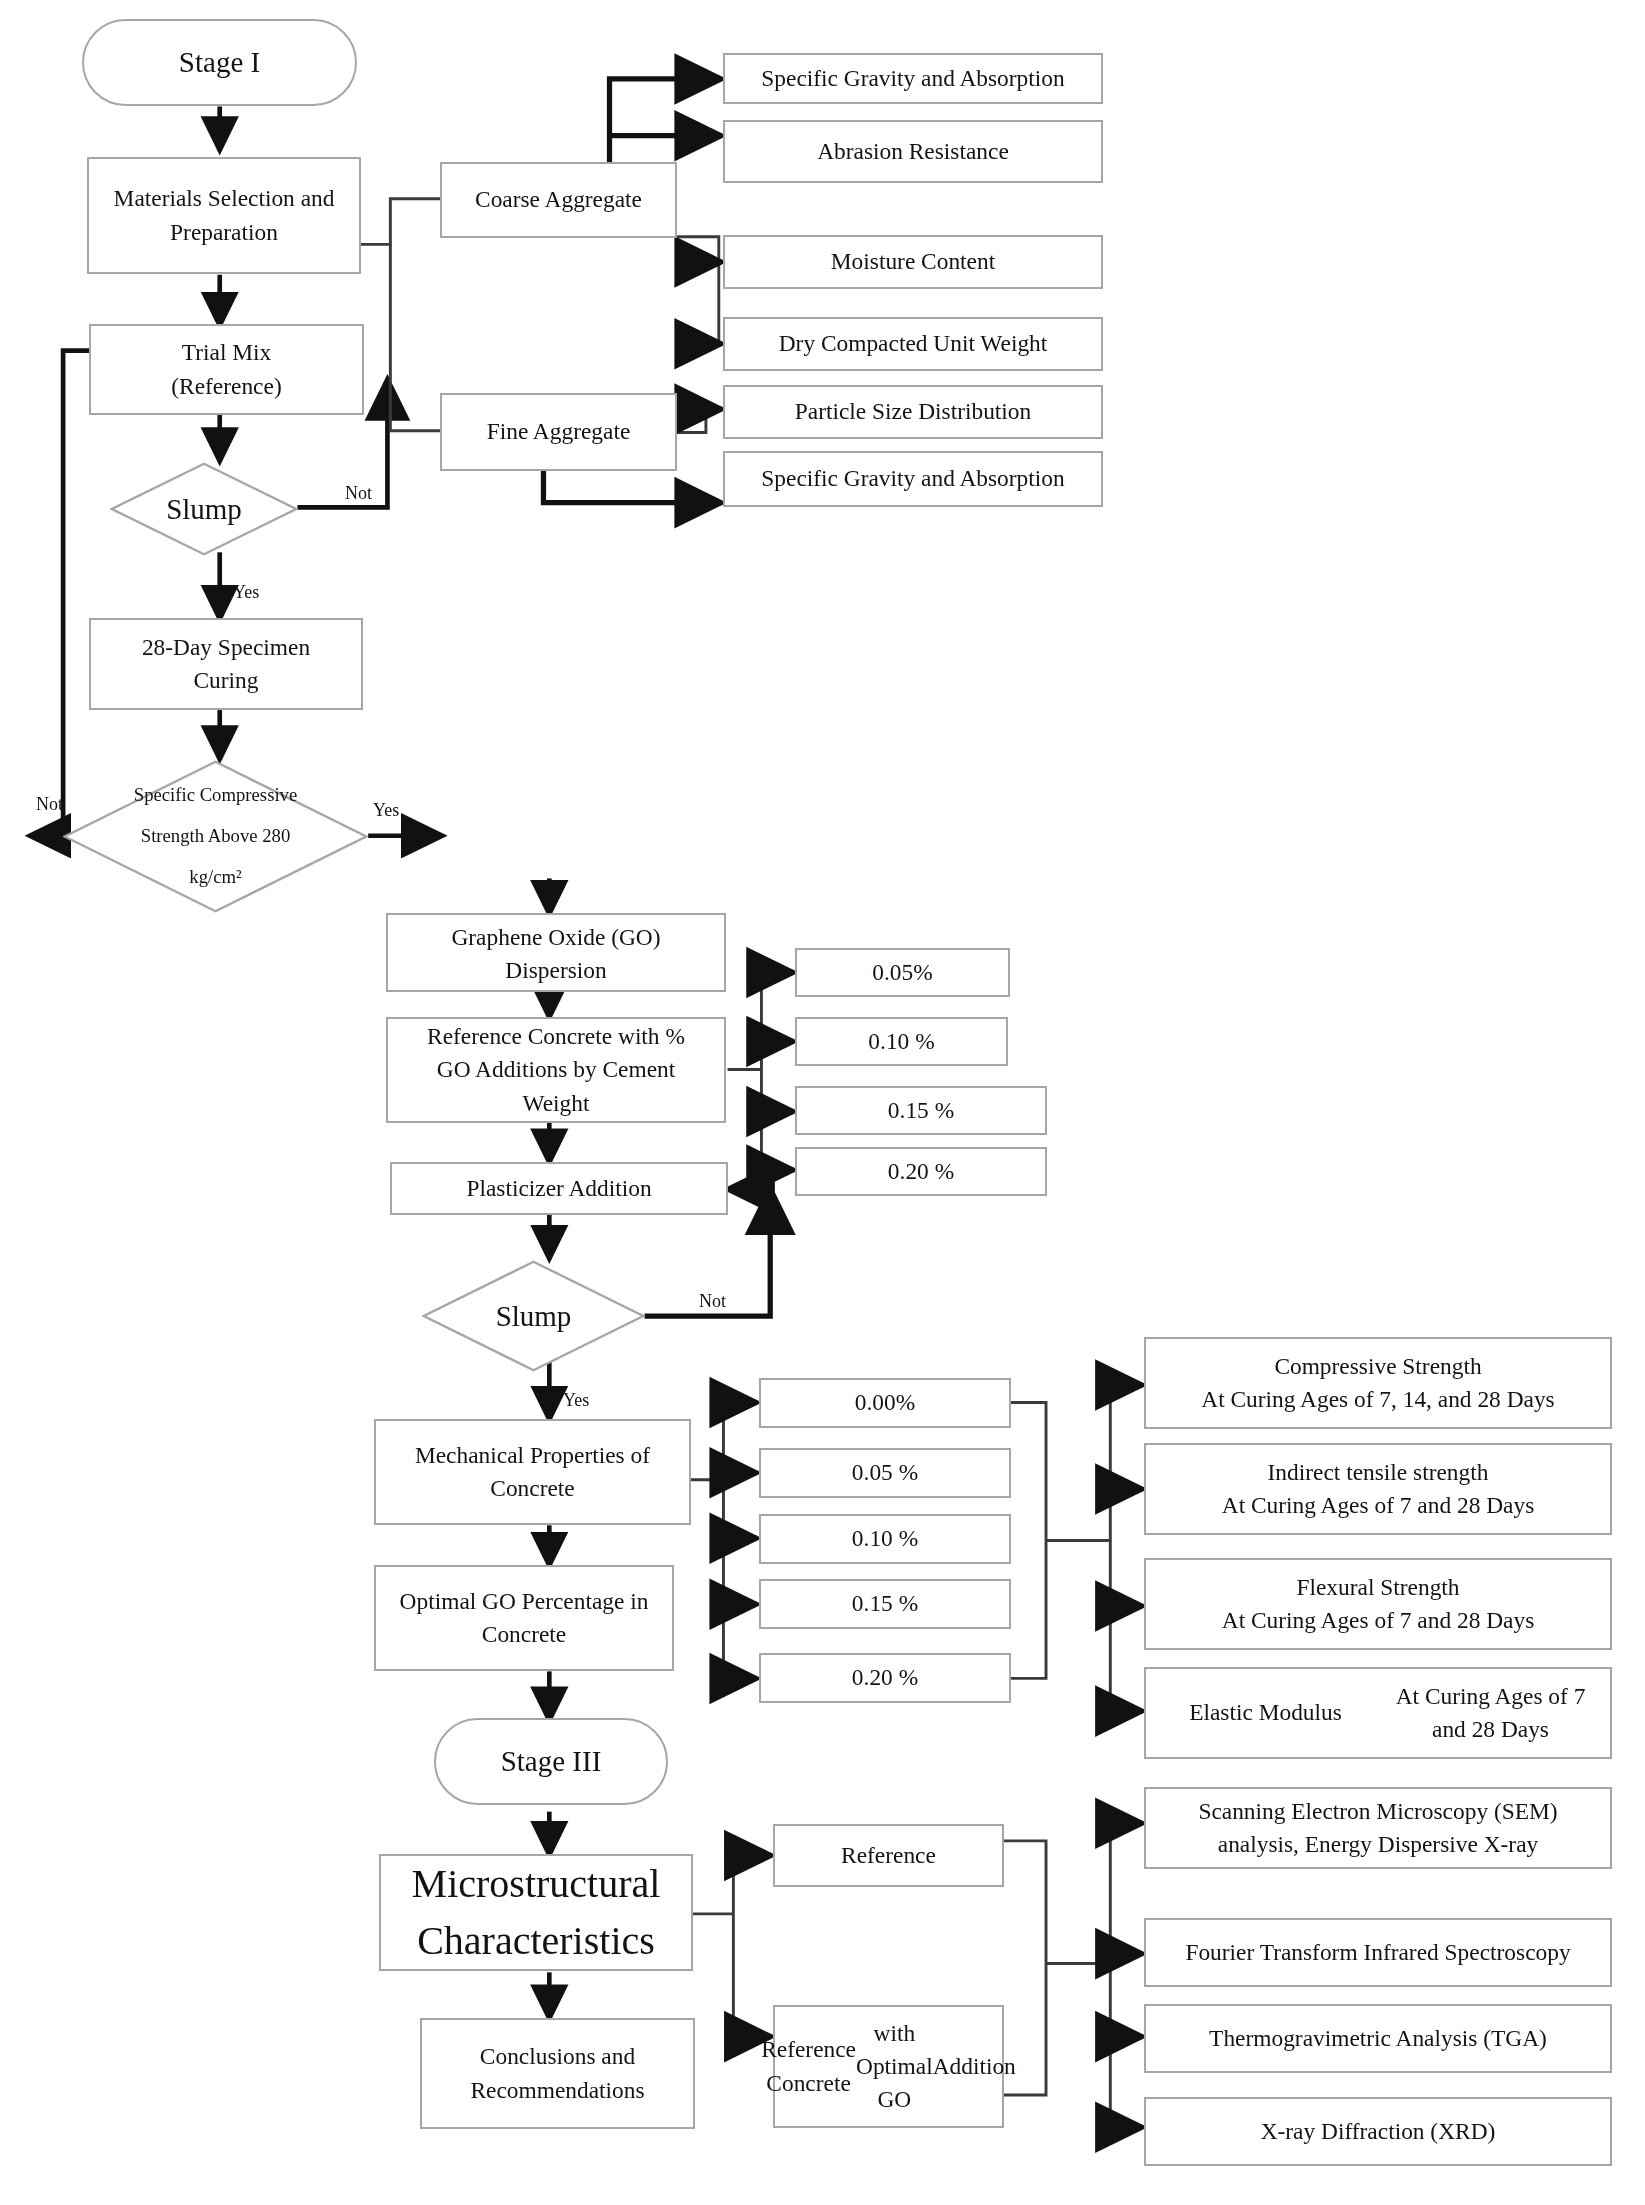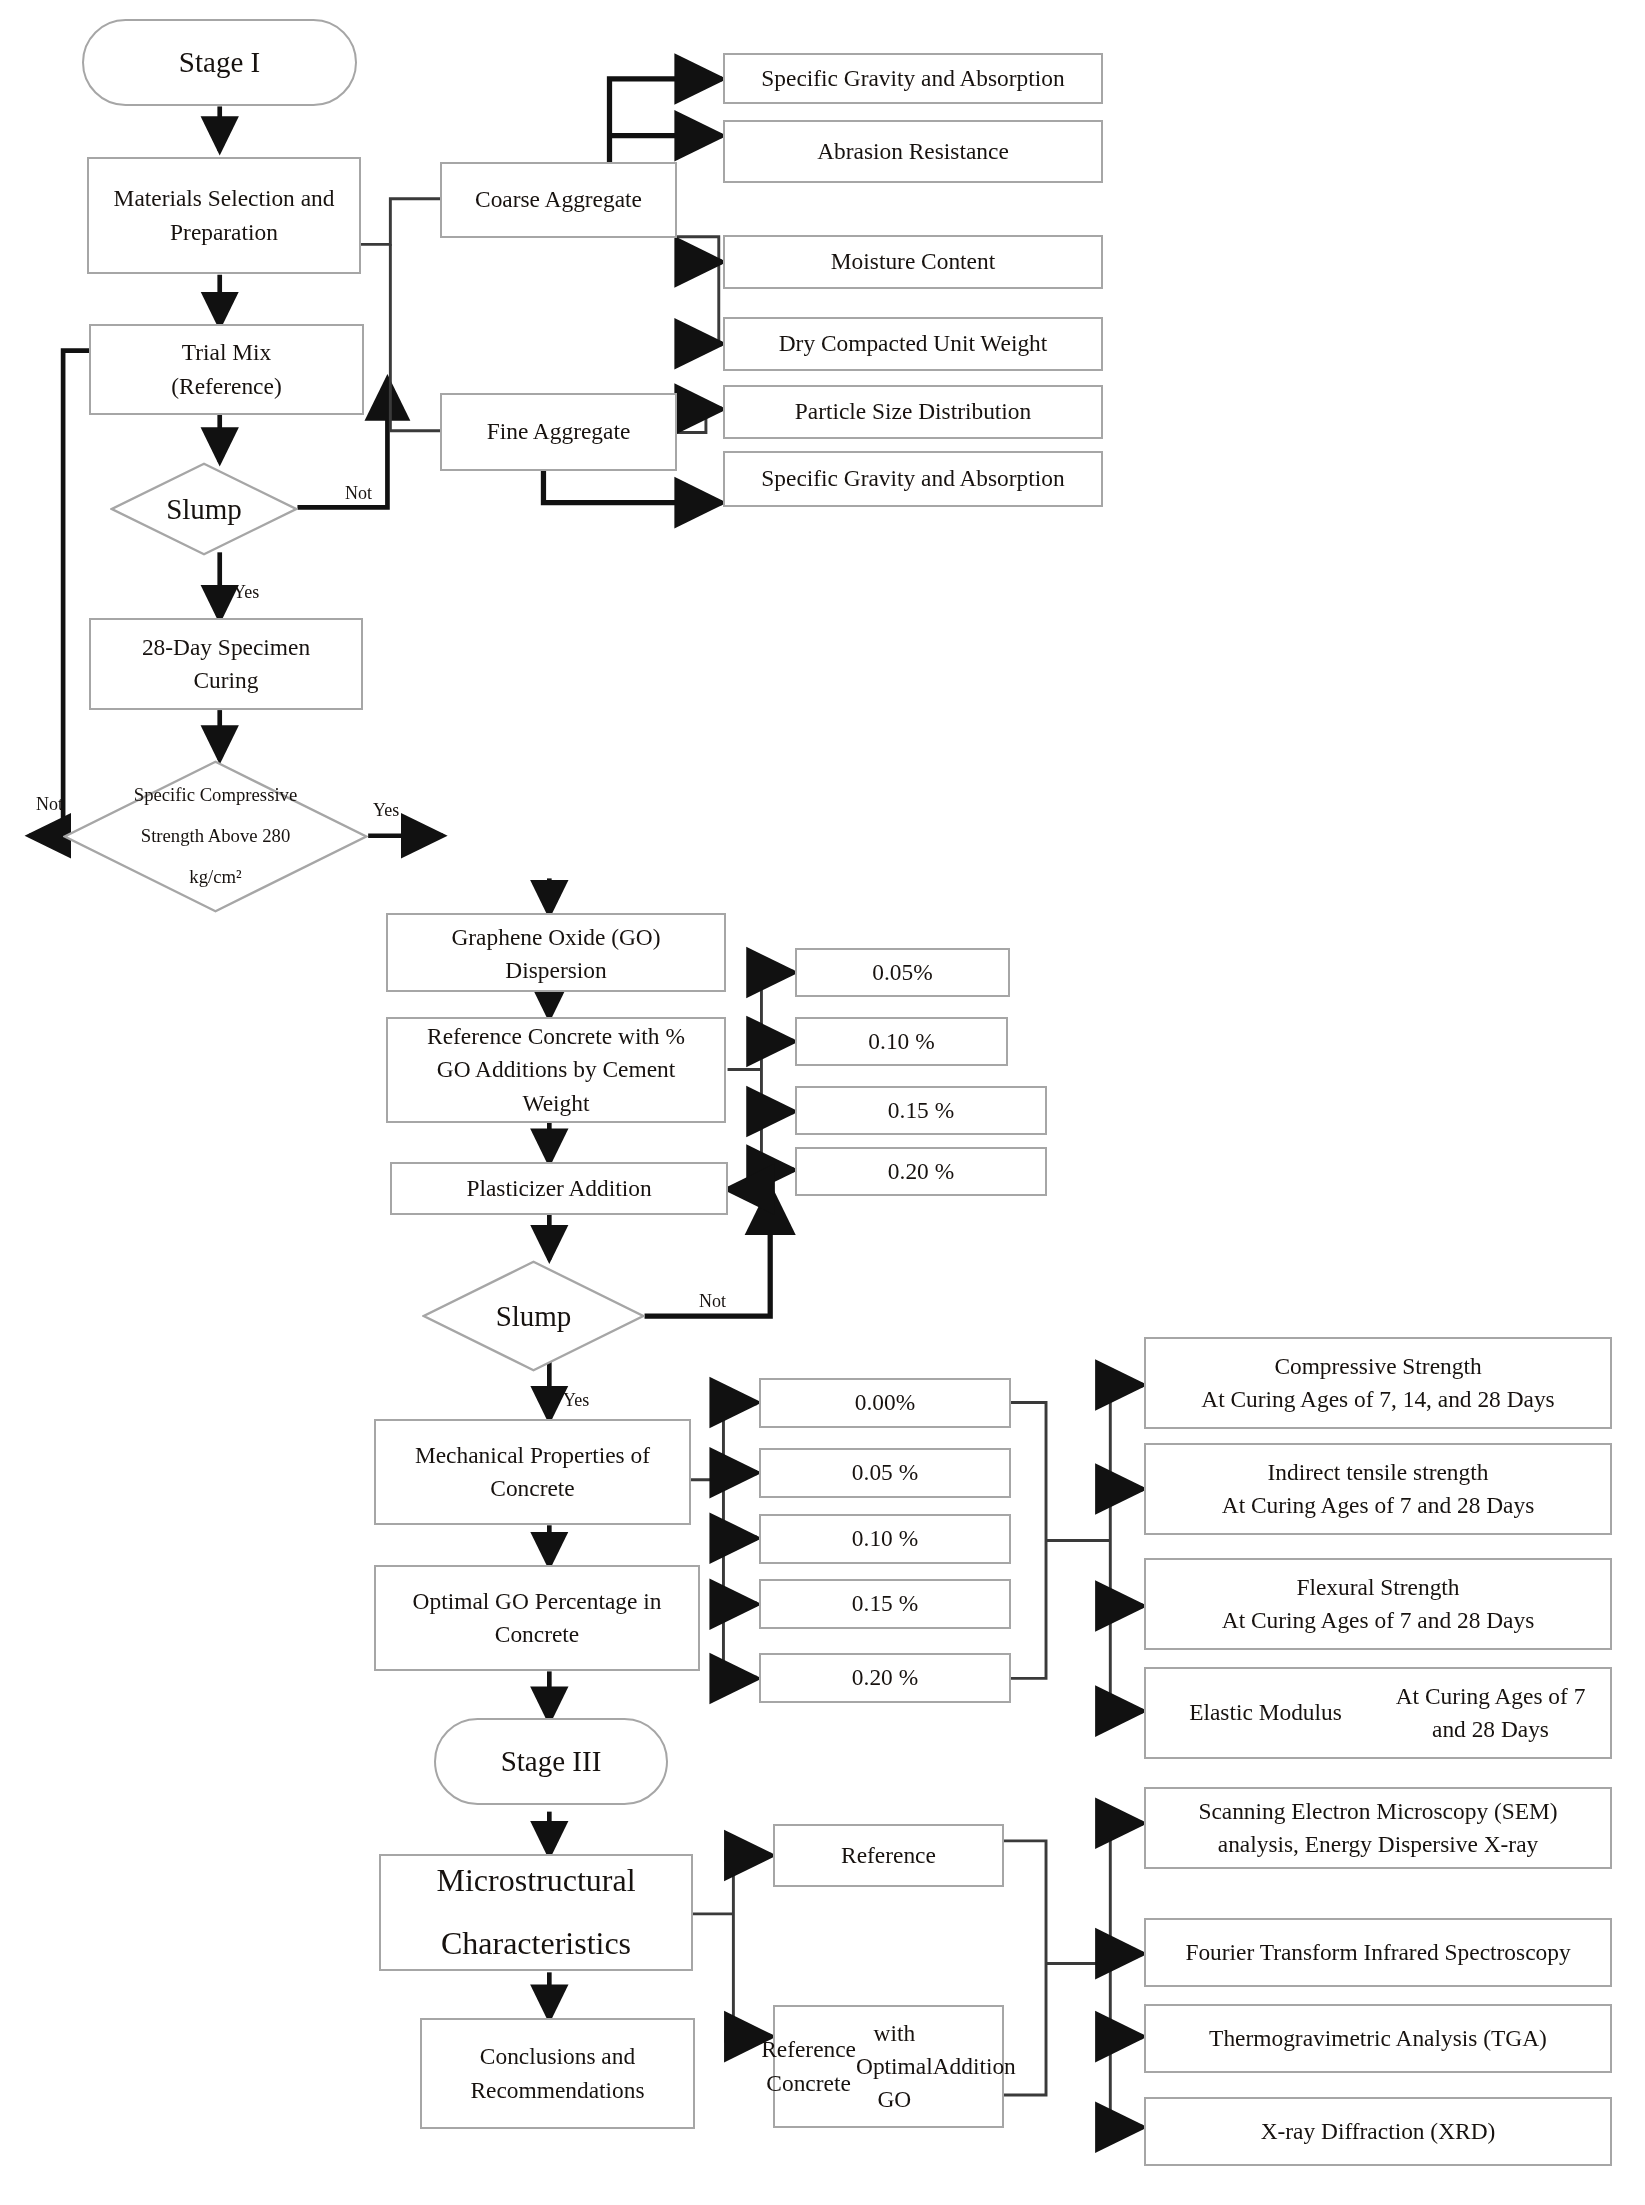--- a/index.html
+++ b/index.html
@@ -35,22 +35,21 @@
     color: #17120f;
     line-height: 1.42;
     padding: 2.3px 7px;
     font-size: 23.4px;
   }
   .node.terminator {
     border-radius: 64px;
     font-size: 29px;
   }
   .node.emph {
-    font-size: 32px;
-    justify-content: space-between;
+    font-size: 40px;
   }
   .node span { display: block; width: 100%; }
   .diamond {
     position: absolute;
     box-sizing: border-box;
   }
   .diamond .dshape {
     position: absolute;
     left: 0; top: 0;
     width: 100%; height: 100%;
@@ -320,21 +319,21 @@
   </div>
   <div class="node" style="left:795px; top:1147px; width:252px; height:49px;">
     <span>0.20 %</span>
   </div>
 
   <div class="node" style="left:374px; top:1419px; width:317px; height:106px; flex-direction:column;">
     <span>Mechanical Properties of</span>
     <span>Concrete</span>
   </div>
 
-  <div class="node" style="left:374px; top:1565px; width:326px; height:106px; flex-direction:column;">
+  <div class="node" style="left:374px; top:1565px; width:300px; height:106px; flex-direction:column;">
     <span>Optimal GO Percentage in</span>
     <span>Concrete</span>
   </div>
 
   <div class="node" style="left:759px; top:1378px; width:252px; height:50px;">
     <span>0.00%</span>
   </div>
   <div class="node" style="left:759px; top:1448px; width:252px; height:50px;">
     <span>0.05 %</span>
   </div>

